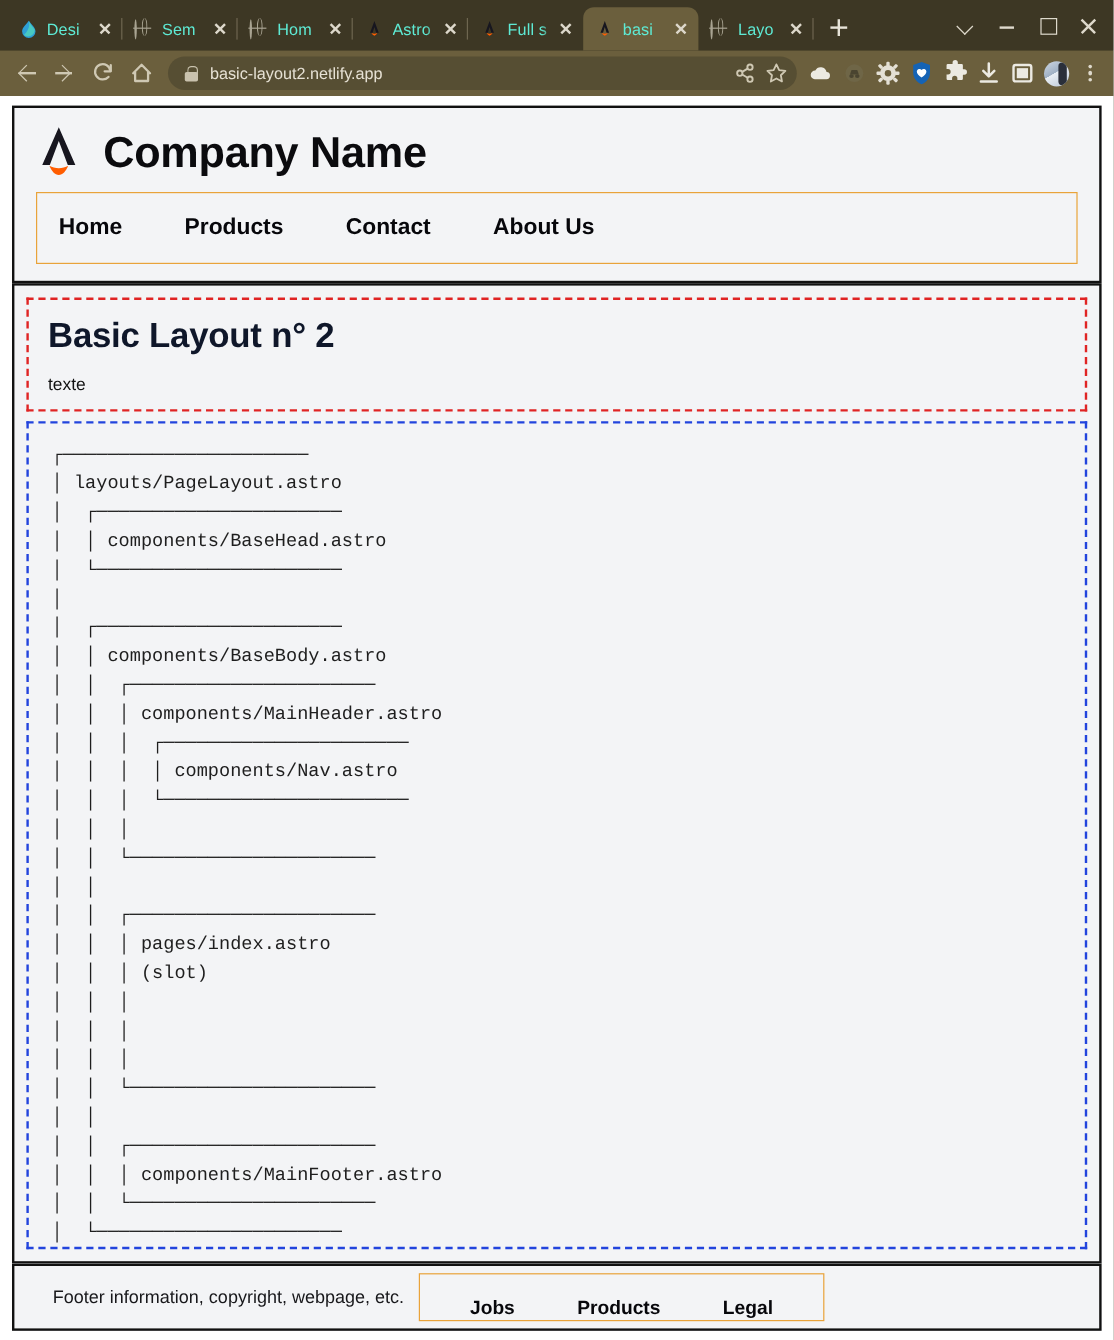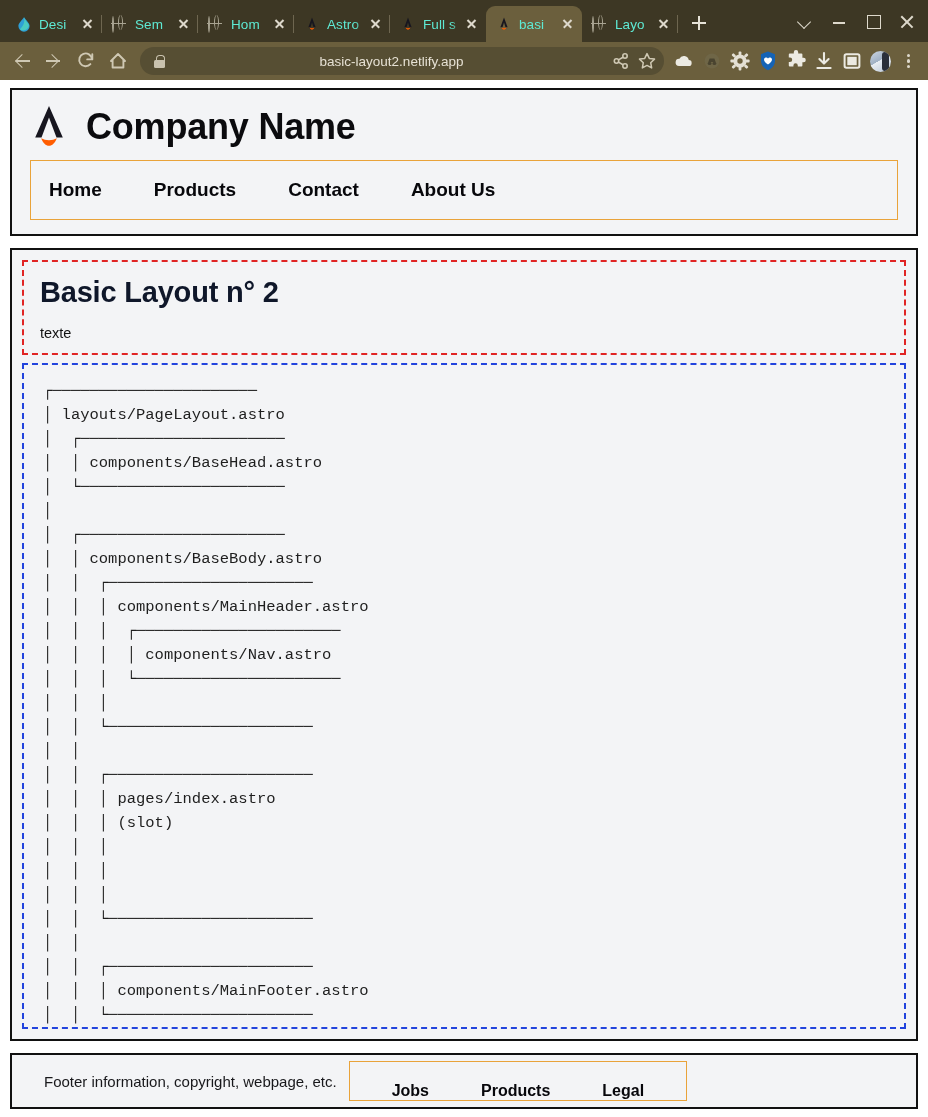--- a/index.html
+++ b/index.html
@@ -80,42 +80,41 @@
   .ico-back::before,.ico-fwd::before{content:"";position:absolute;left:11px;top:10px;width:9px;height:9px;border-top:1.7px solid #cfc8b3;border-left:1.7px solid #cfc8b3;}
   .ico-back::before{transform:rotate(-45deg);}
   .ico-fwd::before{transform:rotate(135deg);left:9px;}
   .ico-back::after,.ico-fwd::after{content:"";position:absolute;top:14.2px;width:14px;height:1.7px;background:#cfc8b3;}
   .ico-back::after{left:10px;} .ico-fwd::after{left:8px;}
 
   .urlbar {
     flex: 1 1 auto; height: 28px; background: #564e33; border-radius: 14px;
     display: flex; align-items: center; padding: 0 4px 0 14px; margin: 0 6px;
     min-width: 0;
-    text-align: center;
   }
   .lock { width:11px;height:13px;flex:0 0 11px;position:relative;margin-right:10px;}
   .lock::before{content:"";position:absolute;left:0;bottom:0;width:11px;height:8px;background:#c9c2ae;border-radius:1.5px;}
   .lock::after{content:"";position:absolute;left:2.3px;top:0;width:6.4px;height:7px;border:1.7px solid #c9c2ae;border-bottom:none;border-radius:3.5px 3.5px 0 0;}
   .urltext { color:#e6e1d4; font-size:13.5px; flex:1 1 auto; white-space:nowrap; overflow:hidden;}
   .urlright { display:flex; align-items:center; }
   .ub-ico { width:26px;height:26px;position:relative;flex:0 0 26px;}
 
   .actions { display:flex; align-items:center; }
   .aicon { width:28px;height:28px;position:relative;flex:0 0 28px;}
   .avatar { width:21px;height:21px;border-radius:50%;overflow:hidden;position:relative;
             background: linear-gradient(150deg,#cfd8e3 0%,#9fb0c4 45%,#e9eef4 46%,#b9c6d6 100%); }
   .avatar::after{content:"";position:absolute;right:2px;top:1px;width:7px;height:19px;background:#2a2f3a;border-radius:3px;}
   .kebab { width:28px;height:28px;position:relative;flex:0 0 28px;}
   .kebab i { position:absolute;left:13px;width:3.2px;height:3.2px;border-radius:50%;background:#ded9cc;}
   .kebab i:nth-child(1){top:7px;} .kebab i:nth-child(2){top:12.4px;} .kebab i:nth-child(3){top:17.8px;}
 
   
   .viewport {
     flex: 1 1 auto; background: #ffffff; overflow: hidden;
-    padding: 8px 10px 8px 10px; display: flex; flex-direction: column; gap: 12px;
+    padding: 8px 10px 8px 10px; display: flex; flex-direction: column; gap: 0;
   }
 
   .site-header {
     border: 2px solid #111; background:#f3f4f6;
     padding: 14px 18px 0 18px;
   }
   .brandrow { display:flex; align-items:center; gap: 18px; padding-bottom: 10px; }
   .astro-logo { width: 38px; height: 46px; position: relative; flex:0 0 38px; }
   .company-name { font-size: 36px; font-weight: 700; color:#0b0b0e; letter-spacing:-.2px; }
   nav.mainnav {

